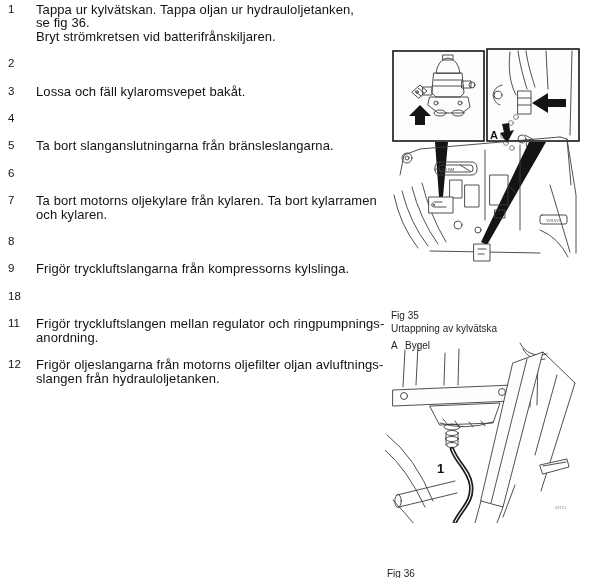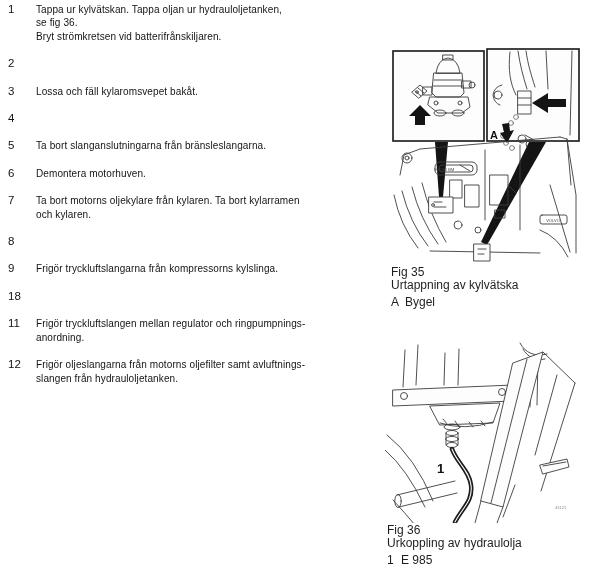--- a/index.html
+++ b/index.html
@@ -4,25 +4,25 @@
 <style>
   html,body{margin:0;padding:0;background:#ffffff;}
   .page{
     position:relative;width:600px;height:578px;background:#fff;overflow:hidden;
     font-family:"Liberation Sans","DejaVu Sans",sans-serif;color:#131313;
   }
   
   .steps{position:absolute;left:8px;top:3px;width:382px;}
   .step{display:flex;margin-bottom:14px;}
   .step-num{flex:0 0 28px;width:28px;font-size:11.5px;line-height:13.4px;}
-  .step-text{font-size:10px;line-height:13.4px;white-space:pre-line;letter-spacing:0.1px;}
+  .step-text{font-size:13px;line-height:13.4px;white-space:pre-line;letter-spacing:0.1px;}
   
   .fig35-svg{position:absolute;left:390px;top:45px;}
   .fig36-svg{position:absolute;left:385px;top:335px;}
-  .fig-caption{position:absolute;font-size:12px;line-height:12.5px;color:#1e1e1e;}
+  .fig-caption{position:absolute;font-size:10px;line-height:12.5px;color:#1e1e1e;margin-top:44px;}
   .fig35-cap{left:391px;top:266px;}
   .fig36-cap{left:387px;top:524px;}
   .legend-row{margin-top:5px;display:flex;}
   .legend-key{width:14px;}
   svg .ln{fill:none;stroke:#3c3c3c;stroke-width:0.9;stroke-linecap:round;stroke-linejoin:round;}
   svg .ln2{fill:none;stroke:#555;stroke-width:0.7;stroke-linecap:round;}
   svg .blk{fill:#141414;stroke:none;}
   svg .box{fill:#fdfdfd;stroke:#161616;stroke-width:1.6;}
   svg .tiny{font-family:"Liberation Sans",sans-serif;font-size:4px;fill:#444;}
 </style>
@@ -52,21 +52,20 @@
       <span class="step-num">4</span>
     </div>
 
     <div class="step">
       <span class="step-num">5</span>
       <span class="step-text">Ta bort slanganslutningarna från bränsleslangarna.</span>
     </div>
 
     <div class="step">
       <span class="step-num">6</span>
-      <span class="step-text">Demontera motorhuven.</span>
     </div>
 
     <div class="step">
       <span class="step-num">7</span>
       <span class="step-text">Ta bort motorns oljekylare från kylaren. Ta bort kylarramen
 och kylaren.</span>
     </div>
 
     <div class="step">
       <span class="step-num">8</span>
@@ -82,21 +81,21 @@
     </div>
 
     <div class="step">
       <span class="step-num">11</span>
       <span class="step-text">Frigör tryckluftslangen mellan regulator och ringpumpnings-
 anordning.</span>
     </div>
 
     <div class="step">
       <span class="step-num">12</span>
-      <span class="step-text">Frigör oljeslangarna från motorns oljefilter samt avluftnings-
+      <span class="step-text">Frigör oljeslangarna från motorns oljefilter oljan avluftnings-
 slangen från hydrauloljetanken.</span>
     </div>
   </div>
 
   <svg class="fig35-svg" width="195" height="221" viewBox="0 0 195 221">
 
     <g>
       <rect class="box" x="3" y="6" width="91" height="90"></rect>
 
       <g class="ln">

